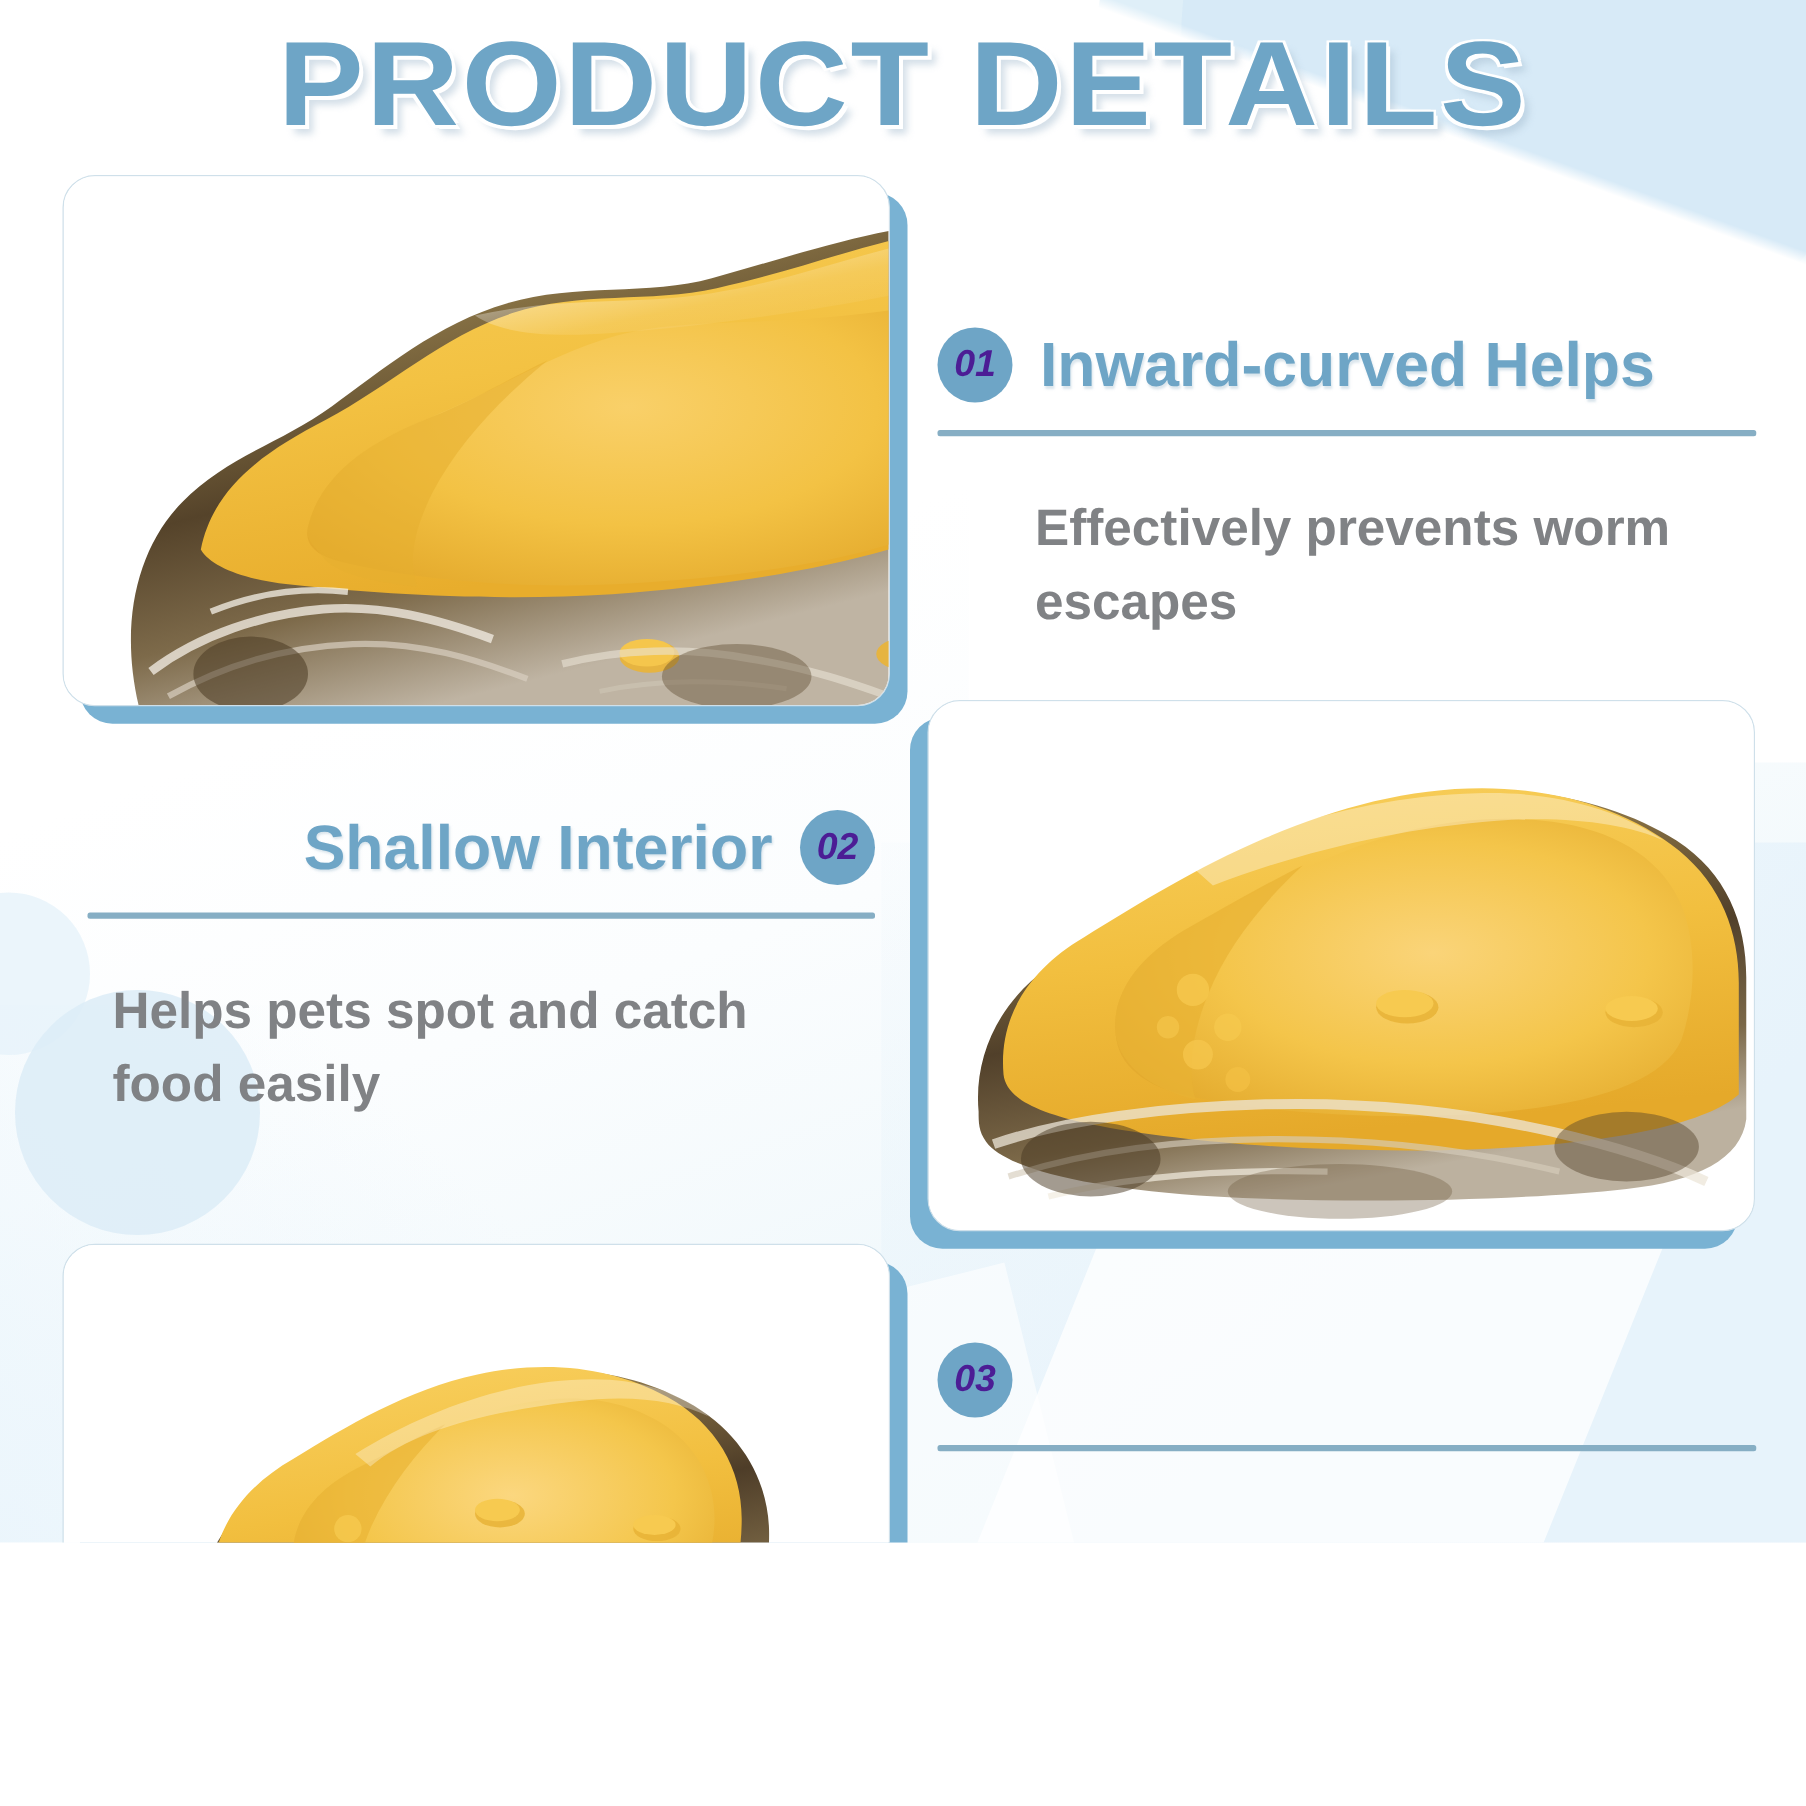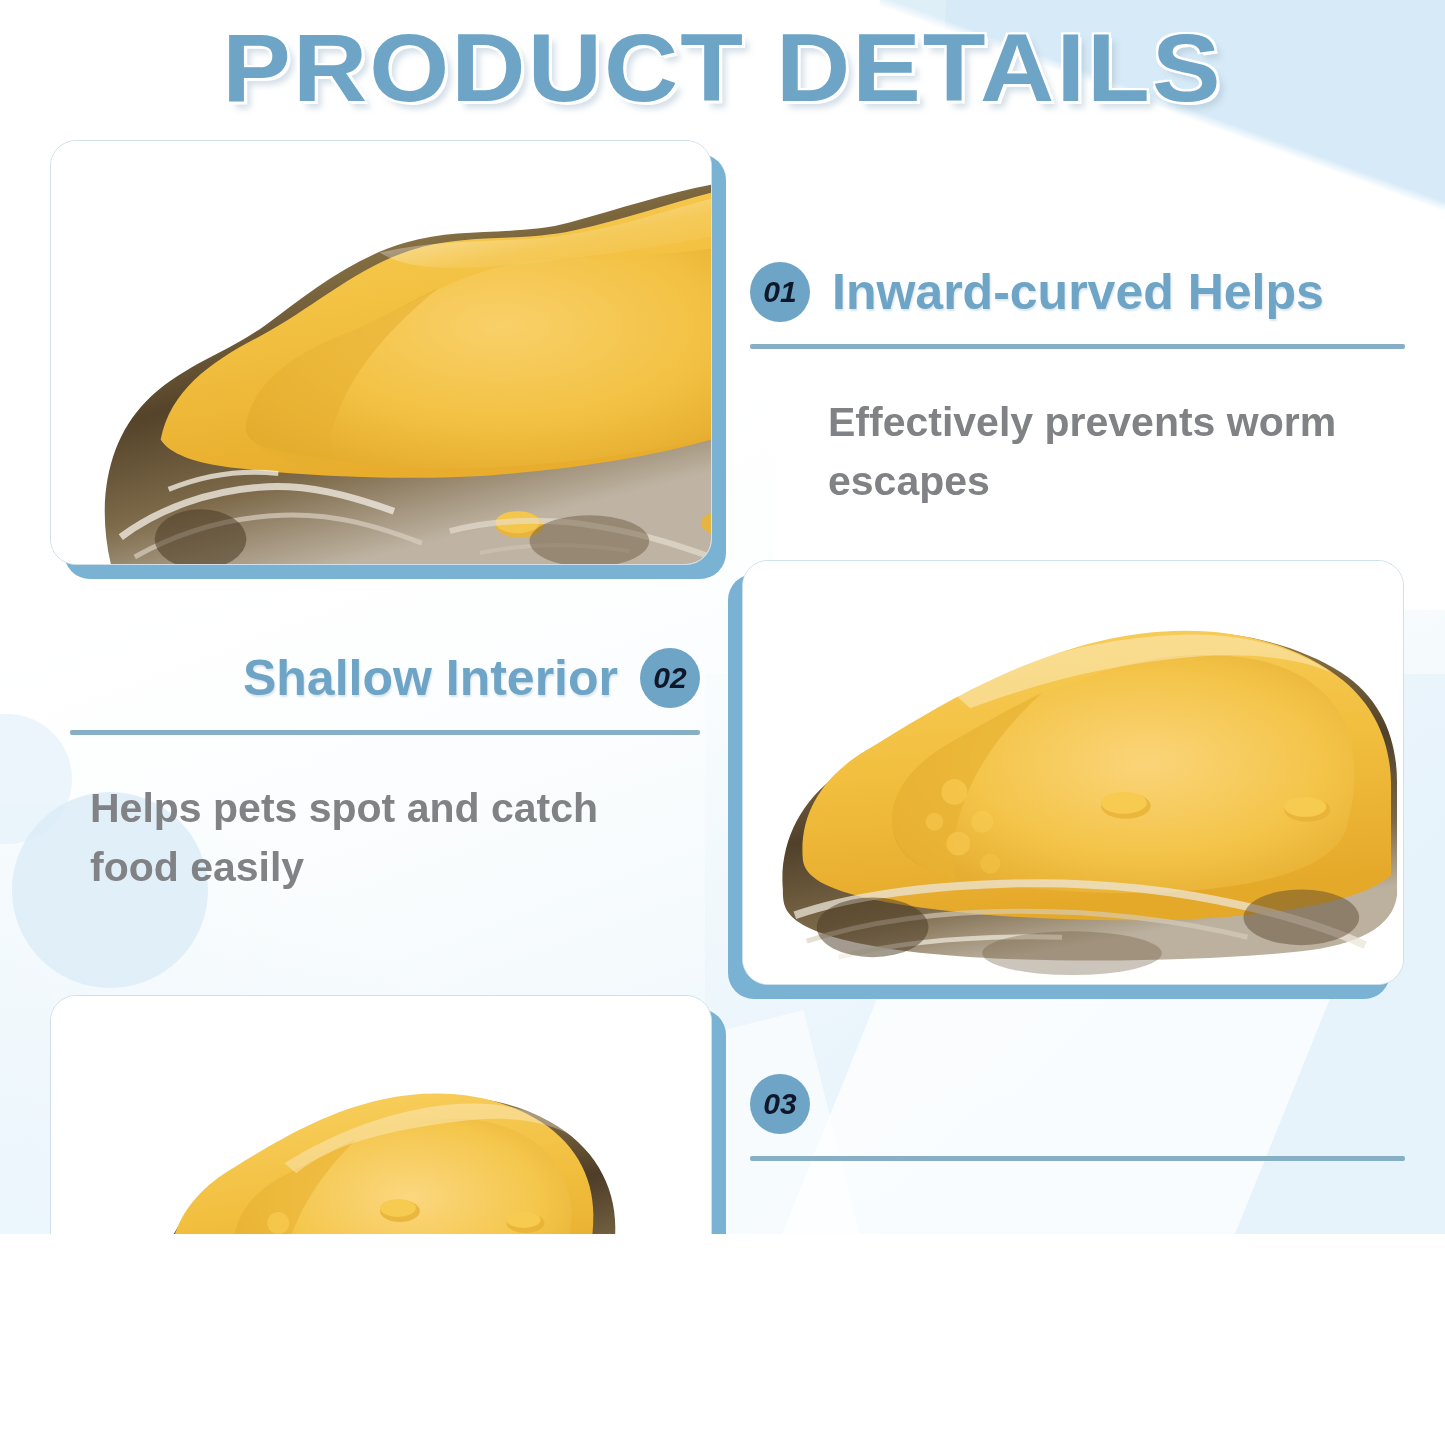--- a/index.html
+++ b/index.html
@@ -137,21 +137,21 @@
     display:flex; align-items:center; gap:22px;
     white-space:nowrap;
   }
   #feature-2 .feat-head { justify-content:flex-end; }
 
   .badge {
     flex:0 0 auto;
     width:60px; height:60px;
     border-radius:50%;
     background:#6ea5c6;
-    color:#0f172a;
+    color:#4c1d95;
     font-weight:bold; font-style:italic;
     font-size:30px;
     display:flex; align-items:center; justify-content:center;
     letter-spacing:0px;
   }
 
   .feat-title {
     font-size:50px;
     font-weight:bold;
     color:#6ea5c6;

